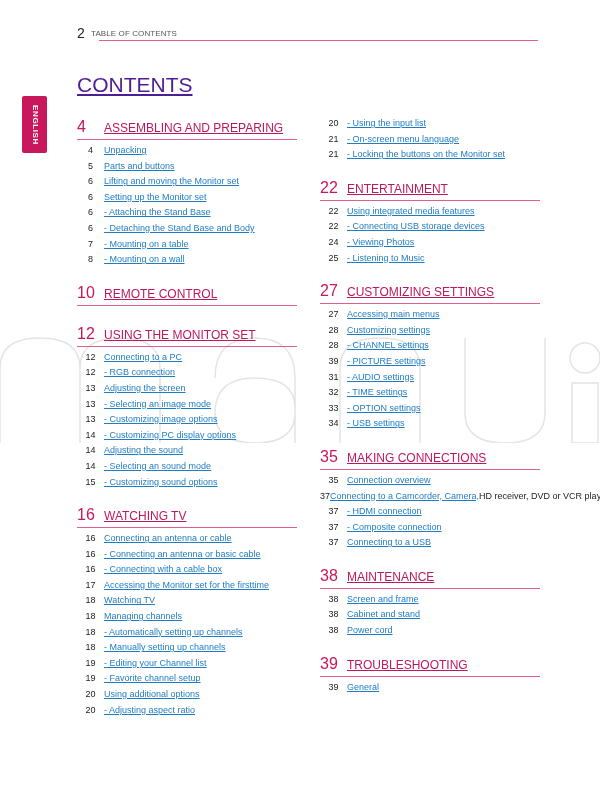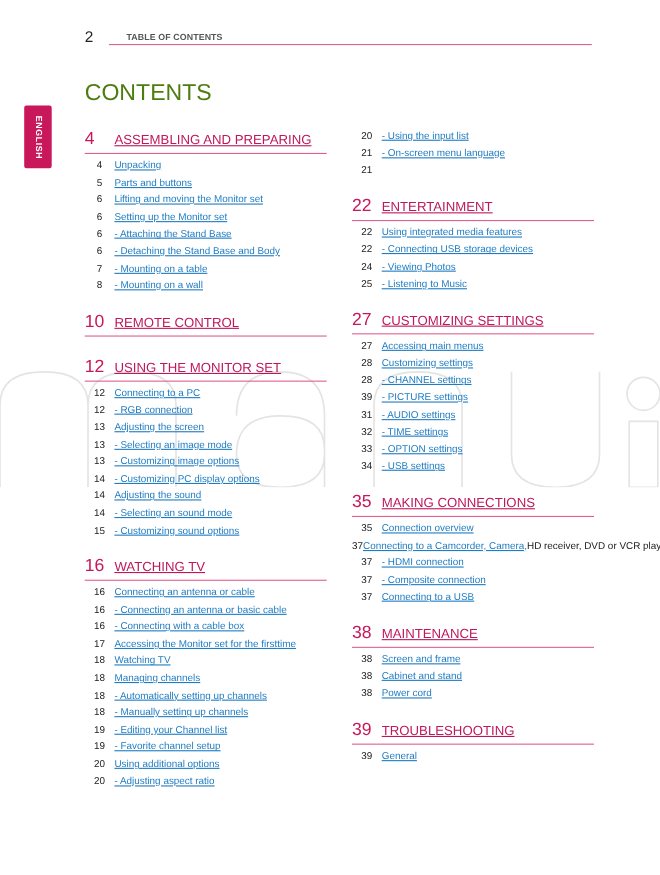--- a/index.html
+++ b/index.html
@@ -1,22 +1,22 @@
 <!DOCTYPE html>
 <html><head>
 <meta charset="utf-8">
 <style>
   html, body { margin:0; padding:0; }
   body { width:600px; height:795px; background:#ffffff; position:relative; overflow:hidden;
          font-family:"Liberation Sans", sans-serif; color:#222; }
   .watermark { position:absolute; left:0; top:318px; width:600px; height:125px; z-index:0; }
   .page-num { position:absolute; left:77px; top:25px; font-size:14px; color:#222; }
-  .running-head { position:absolute; left:115px; top:29px; font-size:8px; color:#555; letter-spacing:0.1px;font-weight:bold; }
+  .running-head { position:absolute; left:91px; top:29px; font-size:8px; color:#555; letter-spacing:0.1px; }
   .head-rule { position:absolute; left:99px; top:40px; width:439px; height:1px; background:#e05f8f; }
-  .title { position:absolute; left:77px; top:73px; font-size:21px; color:#4d7c0f; }
+  .title { position:absolute; left:77px; top:73px; font-size:21px; color:#4c1d95;text-decoration:underline; }
   .lang-tab { position:absolute; left:22px; top:96px; width:25px; height:57px; background:#c8175a;
               border-radius:2px; }
   .lang-tab span { position:absolute; left:50%; top:50%; transform:translate(-50%,-50%) rotate(90deg);
                    color:#fff; font-size:8px; font-weight:bold; letter-spacing:0.6px; white-space:nowrap; }
   .col { position:absolute; width:220px; z-index:1; }
   .col.left { left:77px; top:118px; }
   .col.right { left:320px; top:116px; }
   .section { margin-bottom:0; }
   .sec-head { display:flex; align-items:baseline; border-bottom:1px solid #e05f8f; padding-bottom:3px; width:220px; margin-bottom:3px; }
   .sec-num { color:#c8175a; font-size:16px; width:27px; }
@@ -205,20 +205,21 @@
     <div class="entry">
       <span class="pg">20</span>
       <span class="lbl"> - Using the input list</span>
     </div>
     <div class="entry">
       <span class="pg">21</span>
       <span class="lbl"> - On-screen menu language</span>
     </div>
     <div class="entry">
       <span class="pg">21</span>
+      <span class="lbl"> - Locking the buttons on the Monitor set</span>
     </div>
     <div class="section">
       <div class="gap"></div>
       <div class="sec-head">
         <span class="sec-num">22</span>
         <span class="sec-title">ENTERTAINMENT</span>
       </div>
       <div class="entry">
         <span class="pg">22</span>
         <span class="lbl">Using integrated media features</span>

